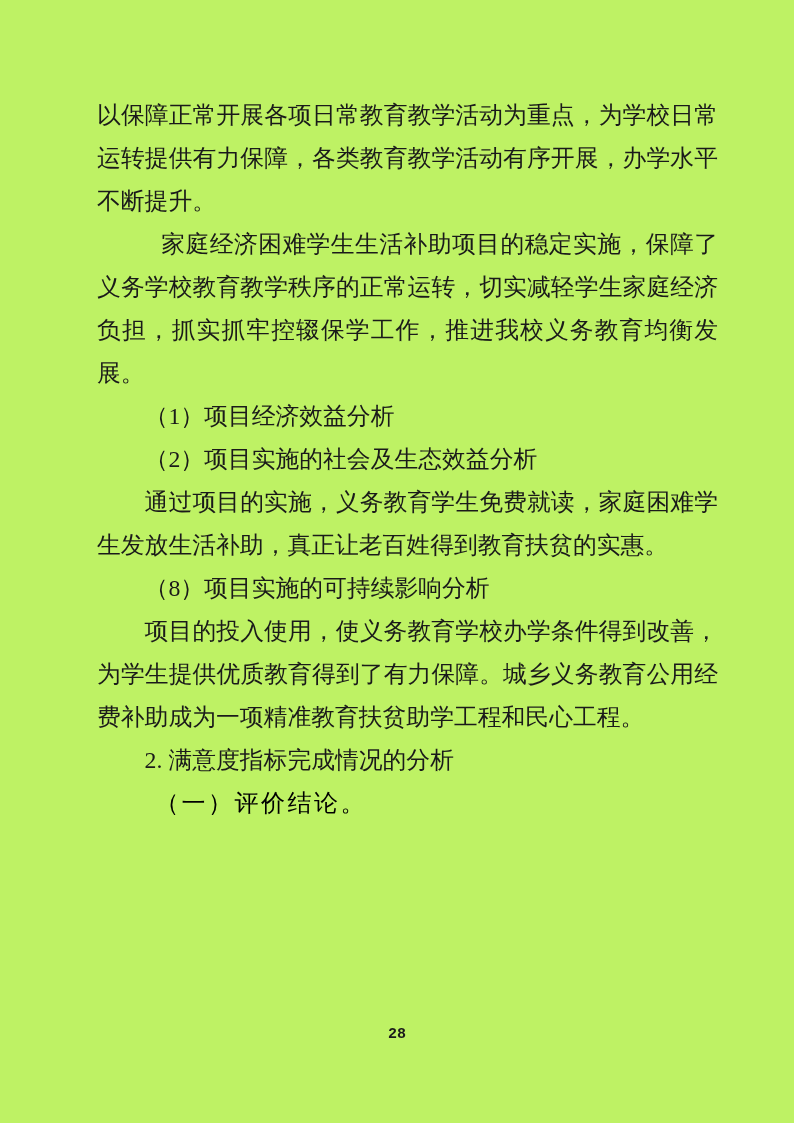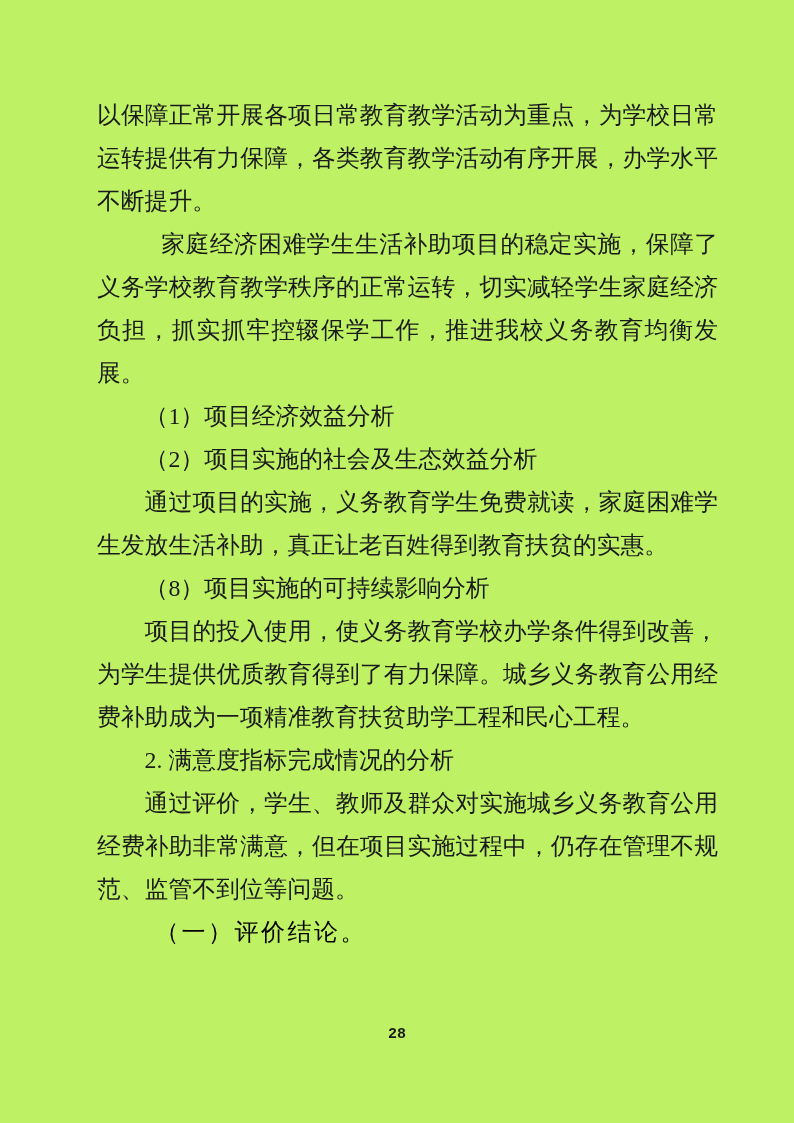--- a/index.html
+++ b/index.html
@@ -70,19 +70,18 @@
 <div class="page">
   <div class="doc">
       <p class="body ">以保障正常开展各项日常教育教学活动为重点，为学校日常运转提供有力保障，各类教育教学活动有序开展，办学水平不断提升。</p>
       <p class="body indent-wide">家庭经济困难学生生活补助项目的稳定实施，保障了义务学校教育教学秩序的正常运转，切实减轻学生家庭经济负担，抓实抓牢控辍保学工作，推进我校义务教育均衡发展。</p>
       <p class="list-heading indent">（1）项目经济效益分析</p>
       <p class="list-heading indent">（2）项目实施的社会及生态效益分析</p>
       <p class="body indent">通过项目的实施，义务教育学生免费就读，家庭困难学生发放生活补助，真正让老百姓得到教育扶贫的实惠。</p>
       <p class="list-heading indent">（8）项目实施的可持续影响分析</p>
       <p class="body indent">项目的投入使用，使义务教育学校办学条件得到改善，为学生提供优质教育得到了有力保障。城乡义务教育公用经费补助成为一项精准教育扶贫助学工程和民心工程。</p>
       <p class="list-heading indent">2. 满意度指标完成情况的分析</p>
-      <p class="body indent">通过评价，学生、教师及群众对实施城乡义务教育公用经费补助非常满意，但在项目实施过程中，仍存在管理不规范、监管不到位等问题。</p>
       <p class="heading-2 ">（一）评价结论。</p>
     </div>
   <div class="footer">
     <span class="page-num">28</span>
   </div>
 </div>
 
 </body></html>

